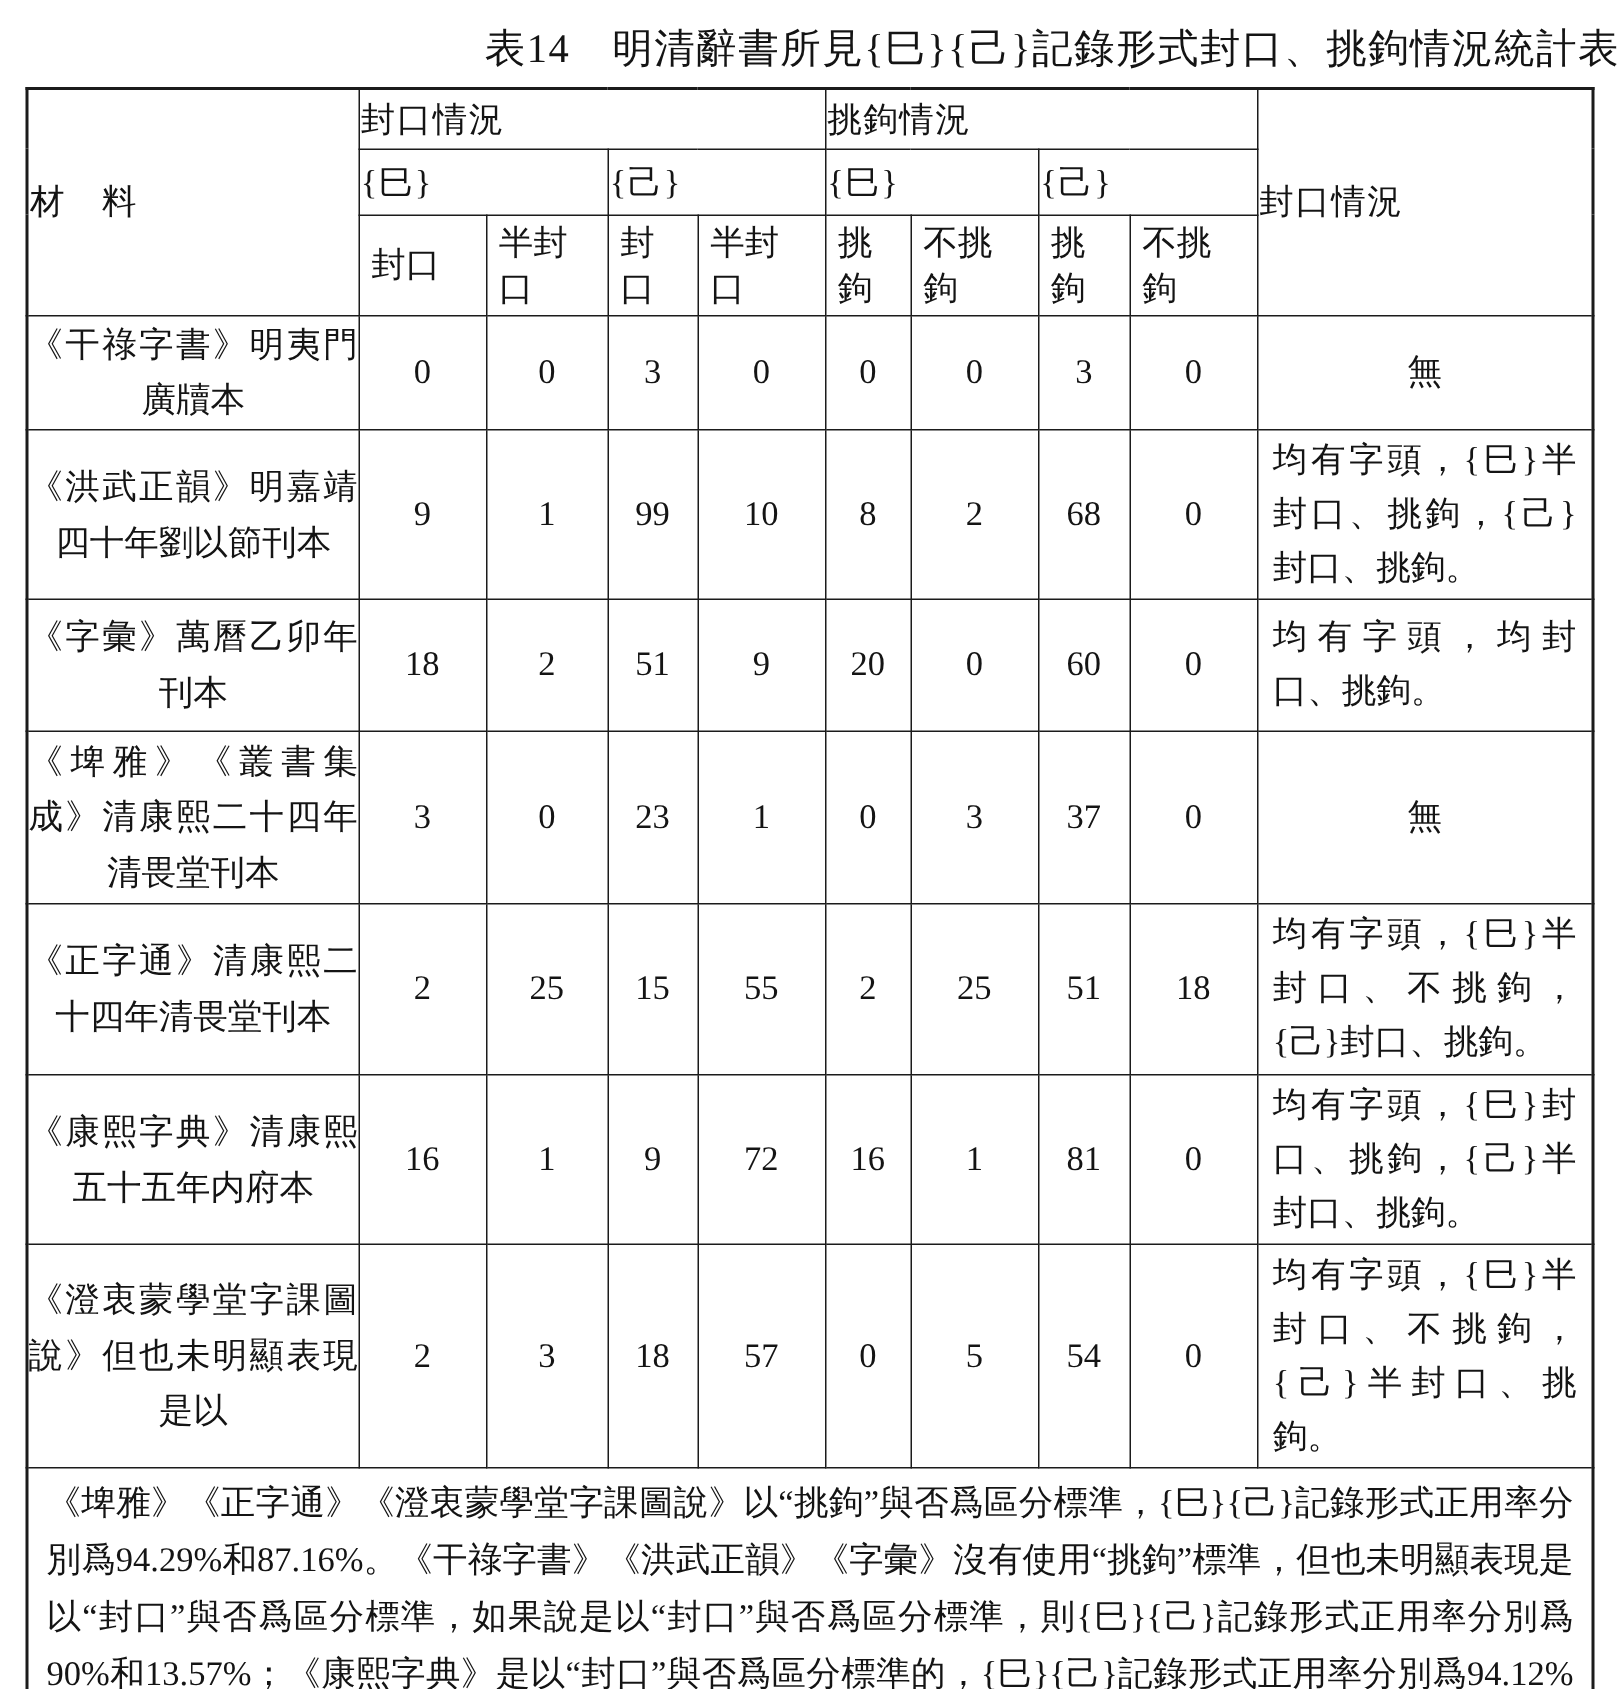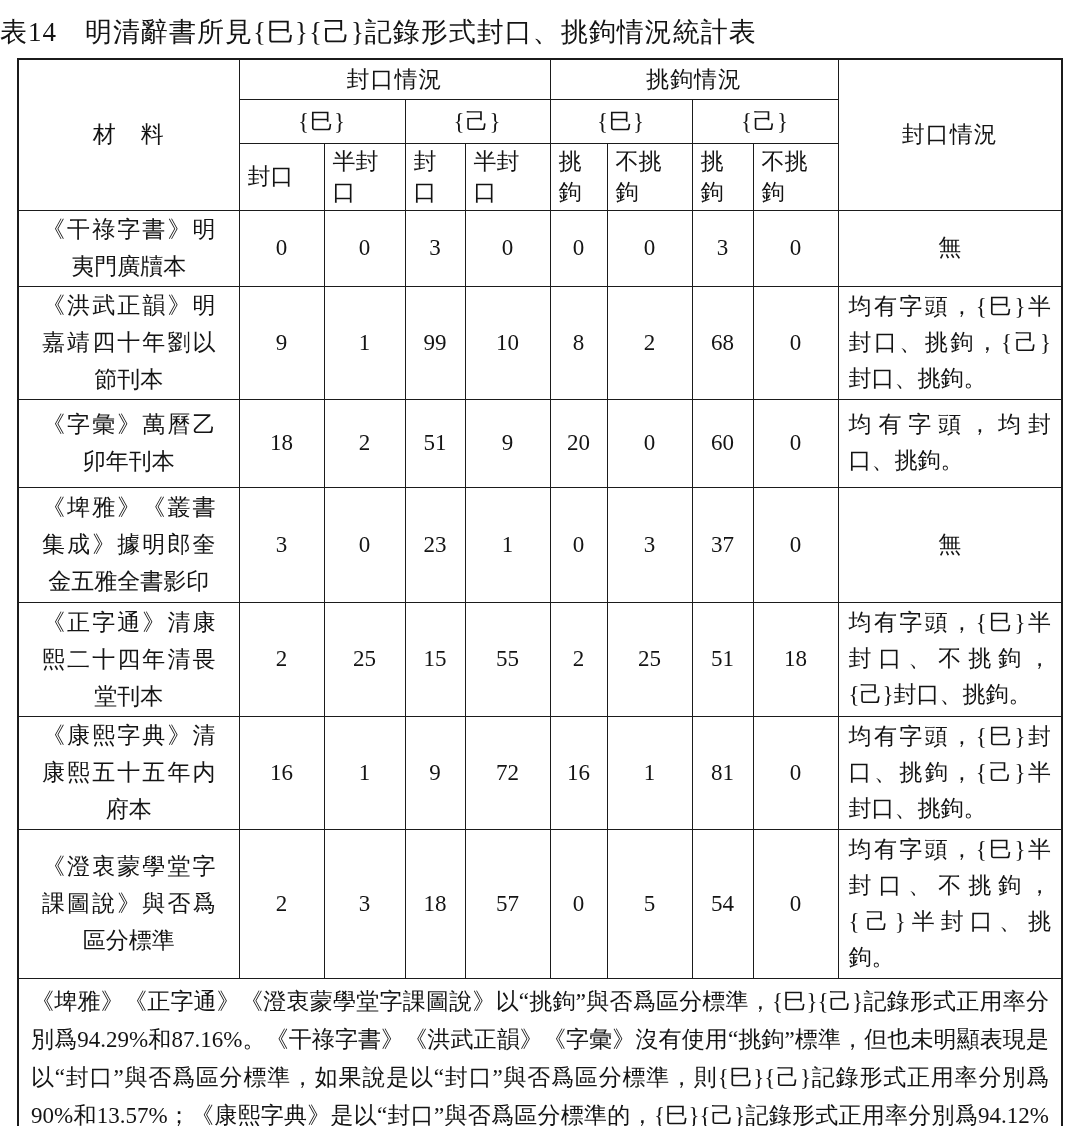--- a/index.html
+++ b/index.html
@@ -2,35 +2,35 @@
 <html><head>
 <meta charset="utf-8">
 <style>
   html,body { margin:0; padding:0; }
   body {
     width:1080px; height:1126px; background:#ffffff; overflow:hidden;
     font-family:"Liberation Serif","DejaVu Serif",serif; color:#141414;
     -webkit-font-smoothing:antialiased;
   }
   .page-title {
-    height:44px; padding-top:14px; text-align:left;
+    height:44px; padding-top:14px; text-align:right;
     font-size:27px; letter-spacing:1px; white-space:pre;
   }
   table.stat {
     width:1044px; margin:0 auto; border-collapse:collapse; table-layout:fixed;
     border:2.5px solid #1b1b1b;
   }
   .stat th, .stat td {
     border:1.5px solid #1b1b1b; font-weight:normal; font-size:23px;
     vertical-align:middle; overflow:hidden;
   }
-  .grp   { text-align:center; letter-spacing:1px;margin-left:44px; }
+  .grp   { text-align:left; letter-spacing:1px;margin-left:44px; }
   .leaf  { text-align:left; padding:2px 8px; line-height:31px; }
   .mat   { text-align:justify; text-align-last:center; text-justify:inter-character;
-           padding:0 23px; line-height:37px; }
+           padding:0 0; line-height:37px; }
   .num   { text-align:center; }
   .note  { text-align:justify; text-align-last:left; text-justify:inter-character;
            padding:2px 10px; line-height:36px; }
   .note-center { text-align:center; text-align-last:center; }
   .footnote {
     text-align:justify; text-align-last:left; text-justify:inter-character;
     padding:4px 12px 6px 12px; line-height:38px; font-size:23px;
   }
   tr.hh1 { height:40px; }  tr.hh2 { height:44px; }  tr.hh3 { height:66px; }
   tr.r1 { height:76px; }   tr.r2 { height:104px;margin-left:40px; }  tr.r3 { height:88px; }
@@ -112,21 +112,21 @@
       <td class="num">2</td>
       <td class="num">51</td>
       <td class="num">9</td>
       <td class="num">20</td>
       <td class="num">0</td>
       <td class="num">60</td>
       <td class="num">0</td>
       <td class="note">均有字頭，均封口、挑鉤。</td>
     </tr>
     <tr class="r4">
-      <td class="mat">《埤雅》《叢書集成》據明郎奎金五雅全書影印</td>
+      <td class="mat">《埤雅》《叢書集成》清康熙二十四年清畏堂刊本</td>
       <td class="num">3</td>
       <td class="num">0</td>
       <td class="num">23</td>
       <td class="num">1</td>
       <td class="num">0</td>
       <td class="num">3</td>
       <td class="num">37</td>
       <td class="num">0</td>
       <td class="note note-center">無</td>
     </tr>
@@ -148,21 +148,21 @@
       <td class="num">1</td>
       <td class="num">9</td>
       <td class="num">72</td>
       <td class="num">16</td>
       <td class="num">1</td>
       <td class="num">81</td>
       <td class="num">0</td>
       <td class="note">均有字頭，{巳}封口、挑鉤，{己}半封口、挑鉤。</td>
     </tr>
     <tr class="r7">
-      <td class="mat">《澄衷蒙學堂字課圖說》與否爲區分標準</td>
+      <td class="mat">《澄衷蒙學堂字課圖說》但也未明顯表現是以</td>
       <td class="num">2</td>
       <td class="num">3</td>
       <td class="num">18</td>
       <td class="num">57</td>
       <td class="num">0</td>
       <td class="num">5</td>
       <td class="num">54</td>
       <td class="num">0</td>
       <td class="note">均有字頭，{巳}半封口、不挑鉤，{己}半封口、挑鉤。</td>
     </tr>

